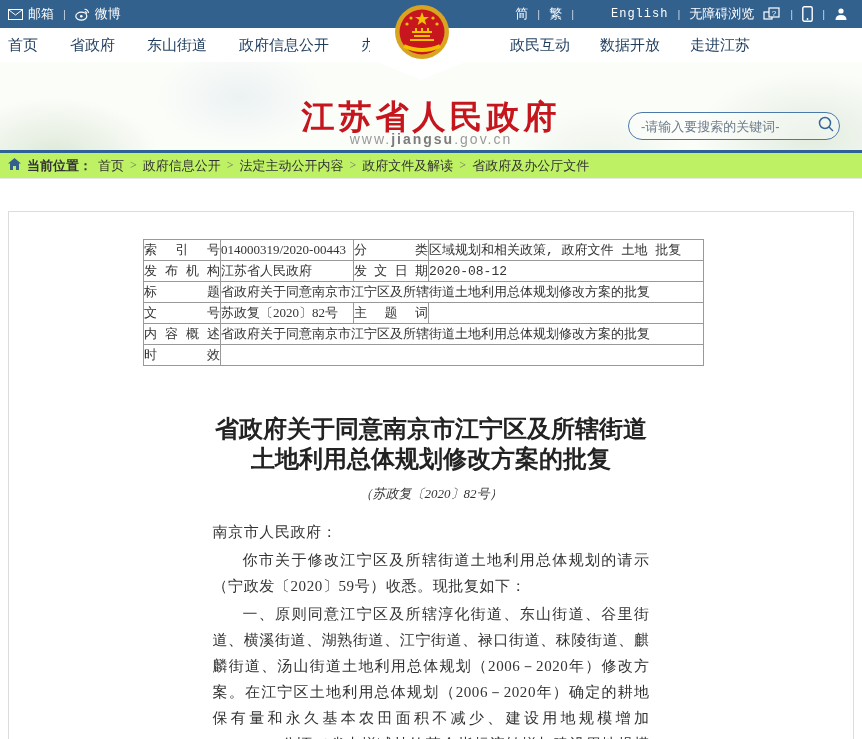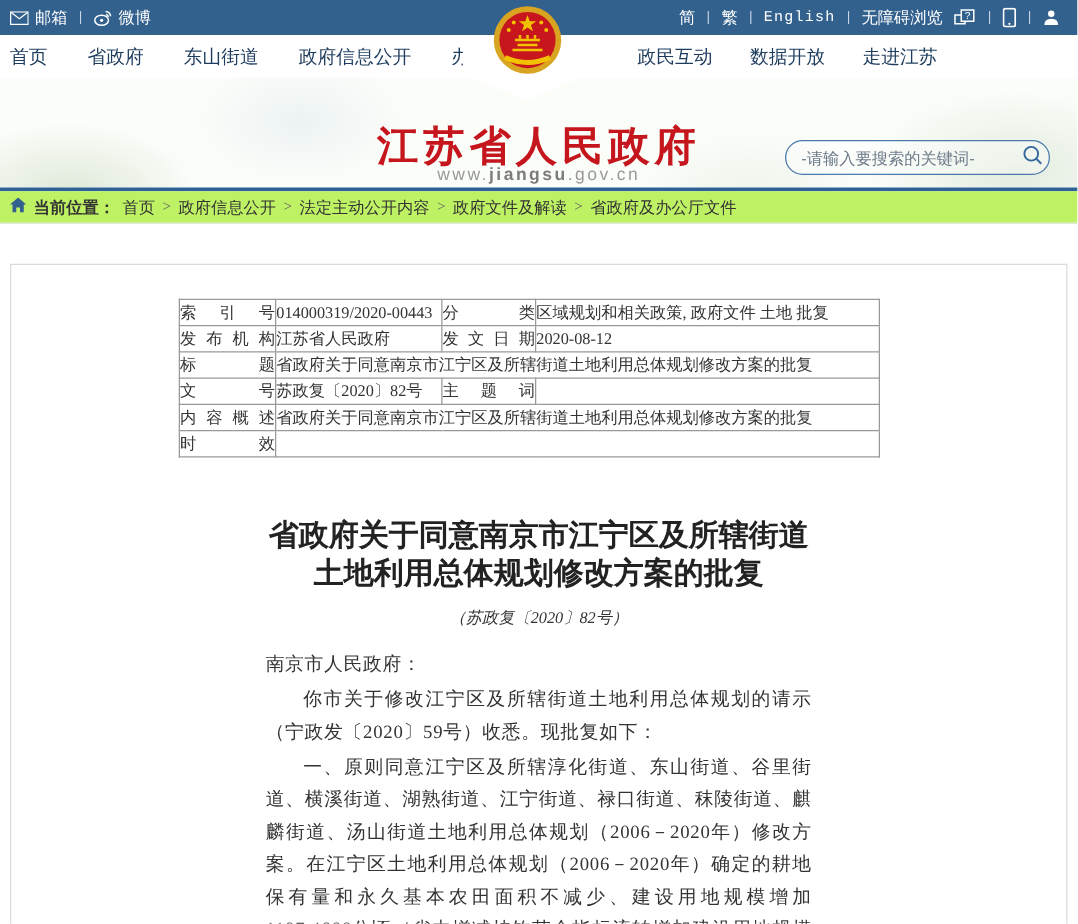--- a/index.html
+++ b/index.html
@@ -8,21 +8,21 @@
   .page { position:relative; width:862px; height:739px; }
 
   
   .topbar { position:absolute; left:0; top:0; width:862px; height:28px;
     background:#33618e; color:#fff; font-size:13px; display:flex;
     align-items:center; justify-content:space-between; padding:0 14px 0 8px; }
   .topbar .grp { display:flex; align-items:center; gap:9px; }
   .topbar .sep { color:#c6d4e3; font-size:11px; }
   .tb-item { display:flex; align-items:center; gap:5px; color:#fff; cursor:pointer; }
   .tb-item svg { display:block; }
-  .en { font-family:"Liberation Mono", monospace; font-size:12px; letter-spacing:1px; }
+  .en { font-family:"Liberation Mono", monospace; font-size:12px; letter-spacing:1px;margin-left:28px; }
 
   
   .mainnav { position:absolute; left:0; top:28px; width:862px; height:34px;
     background:#fff; display:flex; align-items:center; font-size:15px;
     color:#1e3c5e; }
   .nav-left { display:flex; gap:32px; padding-left:8px; }
   .nav-right { display:flex; gap:30px; margin-left:auto; margin-right:112px; }
   .nav-item { cursor:pointer; white-space:nowrap; }
 
   
@@ -69,21 +69,21 @@
     background:#fff; border:1px solid #dcdcdc; }
 
   
   table.meta { border-collapse:collapse; margin:27px 16px 0 134px;
     font-family:"Liberation Serif", serif; font-size:13px; color:#333; table-layout:fixed; }
   table.meta td { border:1px solid #999; height:21px; padding:0;
     overflow:hidden; white-space:nowrap; }
   td.mlabel { width:77px; text-align:justify; text-align-last:justify; padding:0 12px; }
   td.mval1  { width:133px; padding-left:10px; }
   td.mlabel2{ width:75px; text-align:justify; text-align-last:justify; padding:0 12px; }
-  td.mval2  { width:275px; padding-left:10px; }
+  td.mval2  { width:275px; padding-left:10px;font-family:Liberation Mono, monospace; }
 
   
   .doc { width:437px; margin:48px auto 0; font-family:"Liberation Serif", serif; color:#333; }
   .doc-title { text-align:center; font-size:24px; font-weight:bold; line-height:30px; color:#222; }
   .doc-number { text-align:center; font-size:13px; font-style:italic; margin-top:11px; color:#333; }
   .doc-body { margin-top:16px; font-size:15px; line-height:26px; text-align:justify;
     letter-spacing:0.6px; }
   .doc-body p { margin:0; }
   .doc-body p.indent { text-indent:2em; margin-top:2px; }
 </style>

